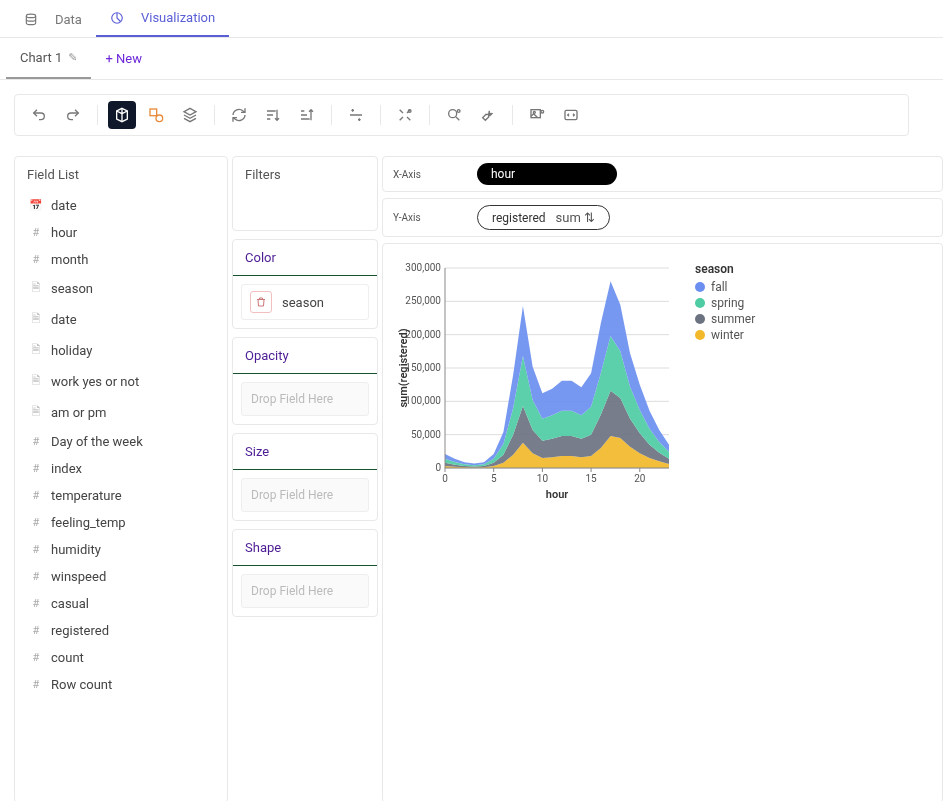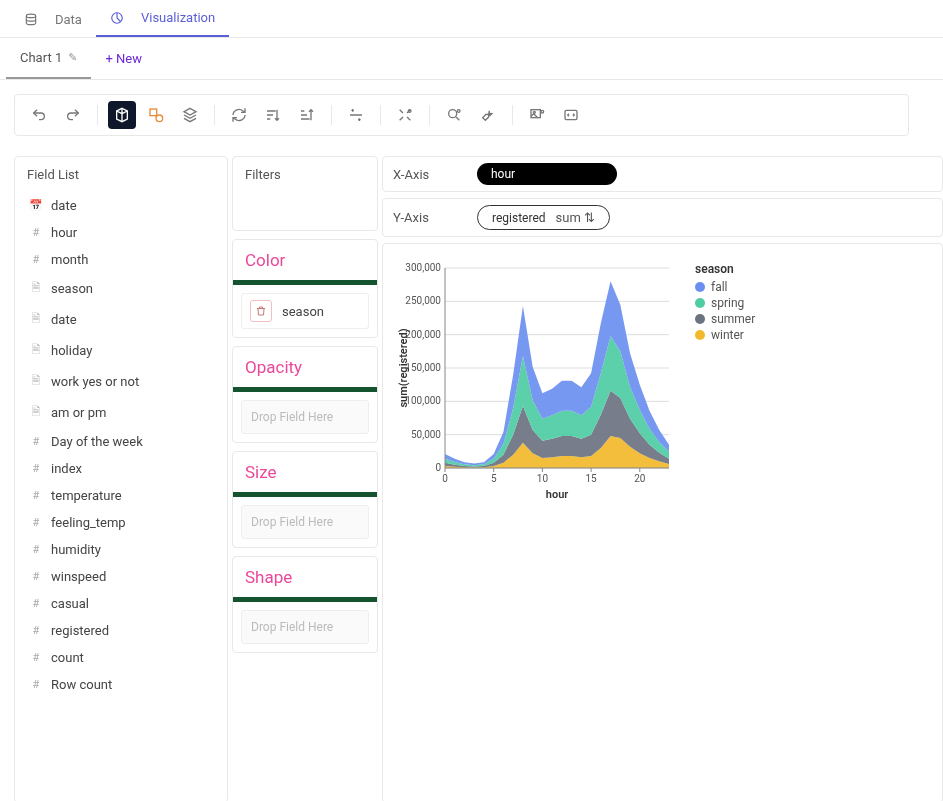--- a/index.html
+++ b/index.html
@@ -22,29 +22,29 @@
 .tsep{width:1px;height:20px;background:#e8e8e8;margin:0 4px}
 .main-grid{display:flex;gap:4px;margin-top:20px}
 .panel{border:1px solid #e8e8e8;border-radius:4px}
 .panel-title{padding:10px 12px;color:#555;font-size:13px}
 .field-list{width:214px}
 .field-items{padding:0 6px 10px}
 .field-item{display:flex;align-items:center;gap:8px;padding:6px 8px;color:#444;cursor:grab;font-size:13px}
 .field-item .ficon{width:14px;text-align:center;color:#aaa;font-size:11px}
 .encodings{width:146px;display:flex;flex-direction:column;gap:8px}
 .enc-sec{border:1px solid #e8e8e8;border-radius:4px}
-.enc-title{padding:10px 12px;color:#ec4899;font-size:17px;border-bottom:5px solid #14532d}
+.enc-title{padding:10px 12px;color:#4c1d95;font-size:13px;border-bottom:1px solid #14532d}
 .enc-body{padding:8px}
 .drop-zone{border:1px solid #eee;border-radius:3px;padding:9px;color:#bbb;font-size:12px;background:#fafafa}
 .color-chip{display:flex;align-items:center;gap:10px;border:1px solid #eee;border-radius:3px;padding:6px 8px;font-size:13px;color:#444}
 .trash-box{width:22px;height:22px;border:1px solid #f3c0c0;border-radius:3px;display:flex;align-items:center;justify-content:center;color:#c77}
 .trash-box svg{width:12px;height:12px}
 .chart-area{flex:1;width:520px;display:flex;flex-direction:column;gap:6px}
 .axis-row{display:flex;align-items:center;border:1px solid #e8e8e8;border-radius:4px;padding:6px 10px;gap:12px}
-.axis-label{width:72px;color:#555;font-size:13px}
+.axis-label{width:72px;color:#555;font-size:10px}
 .pill{border-radius:14px;padding:4px 14px;font-size:12px;display:inline-flex;align-items:center;gap:10px}
 .pill.black{background:#000;color:#fff;min-width:140px}
 .pill.white{border:1px solid #333;color:#333;background:#fff;min-width:130px;justify-content:space-between}
 .pill .agg{font-size:13px;color:#555}
 .chart-box{border:1px solid #e8e8e8;border-radius:4px;padding:18px 12px 12px;height:560px}
 .chart-inner{display:flex;gap:20px}
 .legend{font-size:12px}
 .legend-title{font-weight:600;margin-bottom:4px;color:#333}
 .legend-row{display:flex;align-items:center;gap:6px;margin-bottom:2px;color:#555}
 .legend-dot{width:10px;height:10px;border-radius:50%}

